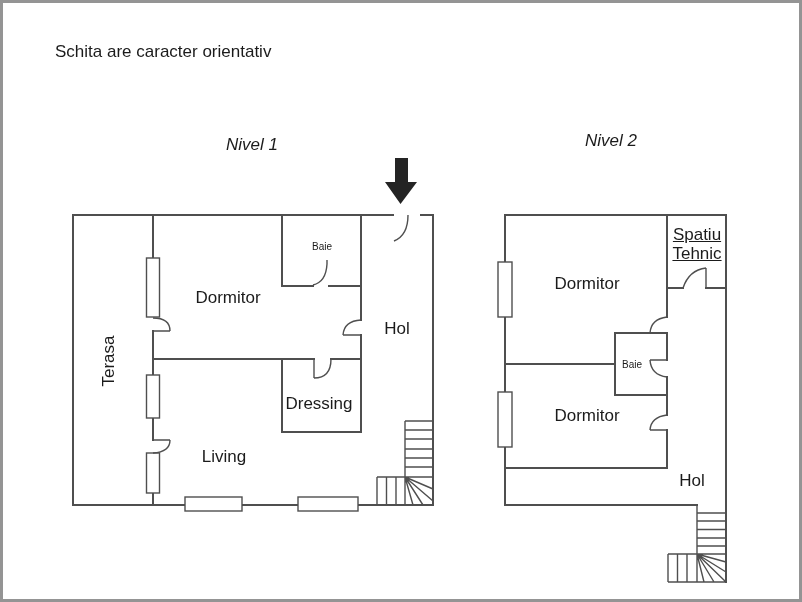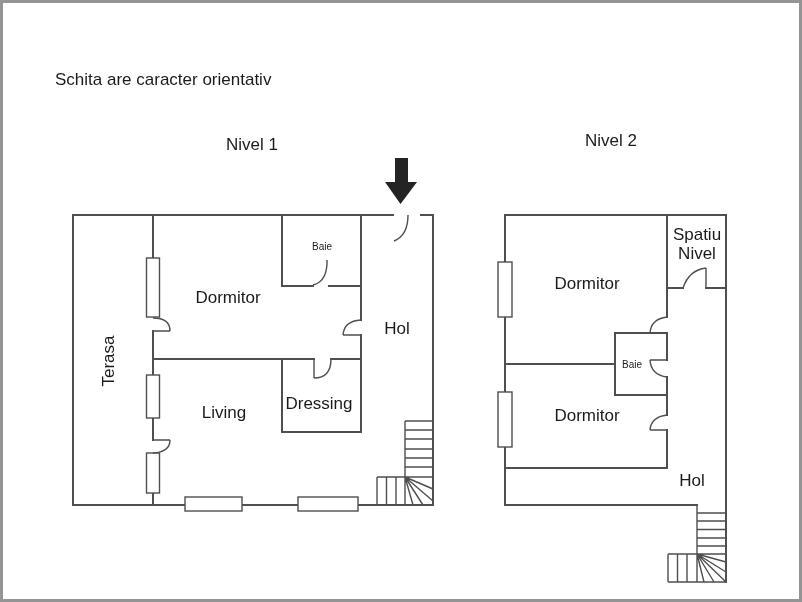--- a/index.html
+++ b/index.html
@@ -18,25 +18,25 @@
   .wall{fill:none;stroke:var(--color-wall,#4f4f4f);stroke-width:2;stroke-linecap:square;}
   .thin{fill:none;stroke:var(--color-wall,#4f4f4f);stroke-width:1.4;stroke-linecap:butt;}
   .win{fill:#ffffff;stroke:var(--color-wall,#4f4f4f);stroke-width:1.4;}
   .arrow{fill:var(--color-arrow,#242424);stroke:none;}
   .label{
     position:absolute;color:var(--color-text,#1b1b1b);
     font-size:17px;line-height:19px;white-space:nowrap;
     transform:translate(-50%,-50%);
   }
   .label.disclaimer{transform:none;font-size:17px;}
-  .label.title{font-size:17px;}
+  .label.title{font-size:17px;font-style:italic;}
   .label.rot{transform:translate(-50%,-50%) rotate(-90deg);}
   .label.small{font-size:10px;}
   .label.stack{text-align:center;}
-  .label.stack span{display:block;}
+  .label.stack span{display:block;text-decoration:underline;}
 </style>
 </head>
 <body>
 
 <svg class="plan" width="802" height="602" viewBox="0 0 802 602">
 
   <g>
     <path class="wall" d="
       M73,215 H393 M421,215 H433
       M73,215 V505
@@ -108,34 +108,34 @@
         M677.5,554 V582 M687,554 V582
         M697,554 L726,562 M697,554 L726,572 M697,554 L726,582 M697,554 L714,582 M697,554 L704,582"></path>
     </g>
   </g>
 
   <g>
     <polygon class="arrow" points="395,158 408,158 408,182 417,182 400.5,204 385,182 395,182"></polygon>
   </g>
 </svg>
 
-<div class="label disclaimer" style="left:55px;top:70px;">Schita are caracter orientativ</div>
+<div class="label disclaimer" style="left:55px;top:42px;">Schita are caracter orientativ</div>
 
 <div class="label title" style="left:252px;top:144px;">Nivel 1</div>
 <div class="label title" style="left:611px;top:140px;">Nivel 2</div>
 
 <div class="label rot" style="left:108px;top:361px;">Terasa</div>
 <div class="label" style="left:228px;top:297px;">Dormitor</div>
 <div class="label small" style="left:322px;top:246px;">Baie</div>
 <div class="label" style="left:397px;top:328px;">Hol</div>
 <div class="label" style="left:319px;top:403px;">Dressing</div>
-<div class="label" style="left:224px;top:412px;">Living</div>
+<div class="label" style="left:224px;top:456px;">Living</div>
 
 <div class="label" style="left:587px;top:283px;">Dormitor</div>
 <div class="label stack" style="left:697px;top:244px;">
   <span>Spatiu</span>
-  <span>Nivel</span>
+  <span>Tehnic</span>
 </div>
 <div class="label small" style="left:632px;top:364px;">Baie</div>
 <div class="label" style="left:587px;top:415px;">Dormitor</div>
 <div class="label" style="left:692px;top:480px;">Hol</div>
 
 <div class="frame"></div>
 
 </body></html>

